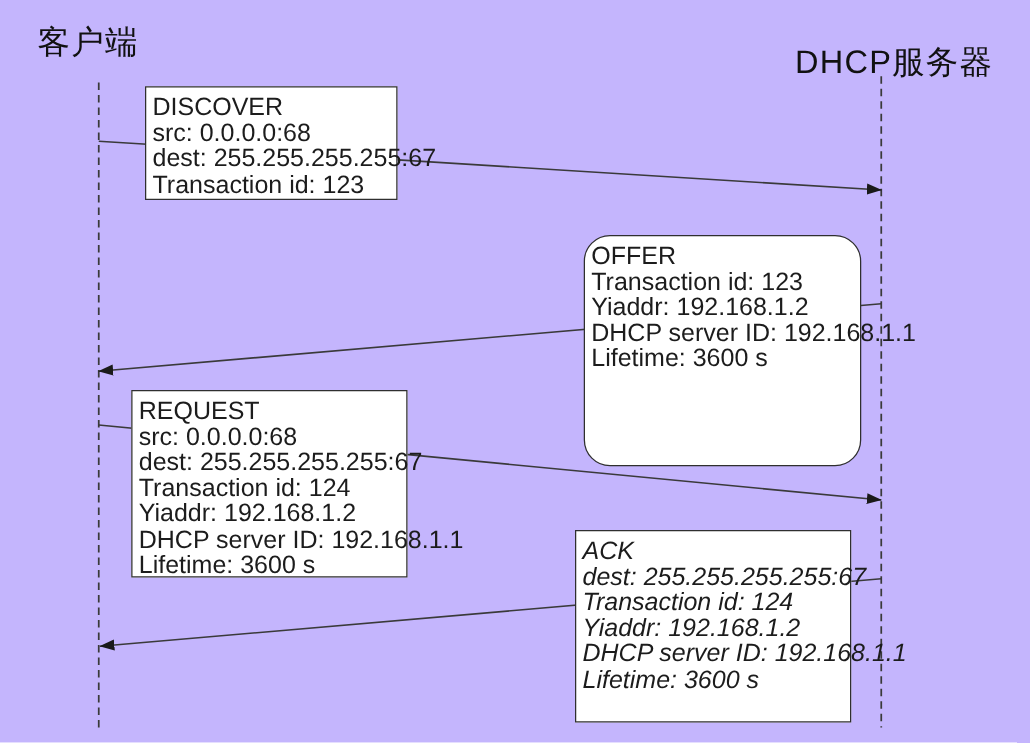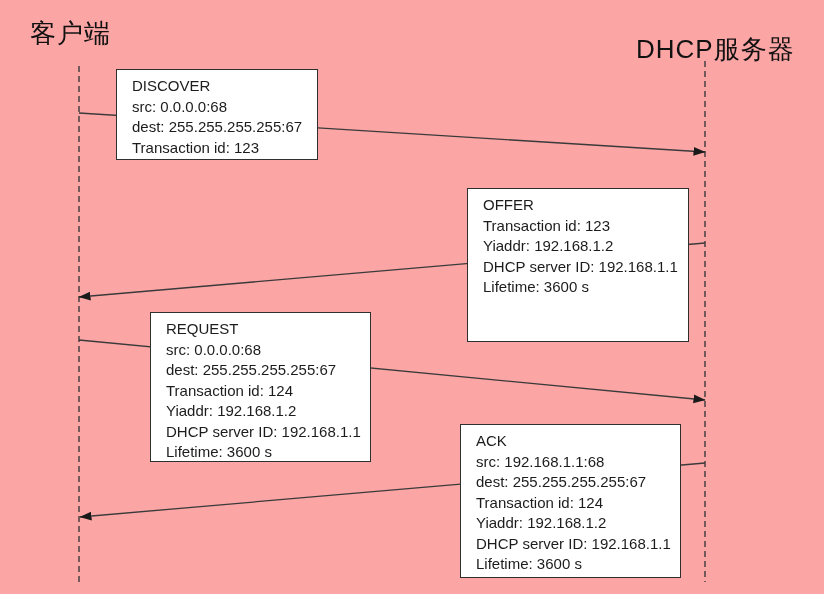--- a/index.html
+++ b/index.html
@@ -5,21 +5,21 @@
   html, body {
     margin: 0;
     padding: 0;
     background: #ffffff;
     font-family: "Liberation Sans", "DejaVu Sans", sans-serif;
   }
   .canvas {
     position: relative;
     width: 824px;
     height: 594px;
-    background: #fca5a5;
+    background: #c4b5fd;
     overflow: hidden;
   }
   .diagram-svg {
     position: absolute;
     left: 0;
     top: 0;
     width: 824px;
     height: 594px;
     z-index: 1;
   }
@@ -32,31 +32,31 @@
     white-space: nowrap;
     z-index: 3;
   }
   .actor-label.client { left: 30px; }
   .actor-label.server { left: 636px; margin-top: 16px; }
   .msg-box {
     position: absolute;
     box-sizing: border-box;
     background: #ffffff;
     border: 1px solid #2f2f2f;
-    padding: 6px 15px;
-    font-size: 15px;
+    padding: 6px 5px;
+    font-size: 20px;
     line-height: 20.5px;
     color: #1c1c1c;
     white-space: nowrap;
     z-index: 2;
   }
   .msg-box.discover { left: 116px; top: 69px;  width: 202px; height: 91px;  }
-  .msg-box.offer    { left: 467px; top: 188px; width: 222px; height: 154px; }
-  .msg-box.request  { left: 105px; top: 312px; width: 221px; height: 150px; margin-left: 45px; }
-  .msg-box.ack      { left: 460px; top: 424px; width: 221px; height: 154px; }
+  .msg-box.offer    { left: 467px; top: 188px; width: 222px; height: 185px; border-radius: 21px; }
+  .msg-box.request  { left: 105px; top: 312px; width: 221px; height: 150px; }
+  .msg-box.ack      { left: 460px; top: 424px; width: 221px; height: 154px; font-style: italic; }
   .msg-title, .msg-line { display: block; }
 </style>
 </head>
 <body>
 
 <div class="canvas">
 
   <svg class="diagram-svg" viewBox="0 0 824 594" xmlns="http://www.w3.org/2000/svg">
     <defs>
       <marker id="arrowhead" markerWidth="13" markerHeight="10" refX="11.5" refY="5" orient="auto" markerUnits="userSpaceOnUse">
@@ -96,21 +96,20 @@
     <span class="msg-line">src: 0.0.0.0:68</span>
     <span class="msg-line">dest: 255.255.255.255:67</span>
     <span class="msg-line">Transaction id: 124</span>
     <span class="msg-line">Yiaddr: 192.168.1.2</span>
     <span class="msg-line">DHCP server ID: 192.168.1.1</span>
     <span class="msg-line">Lifetime: 3600 s</span>
   </div>
 
   <div class="msg-box ack">
     <span class="msg-title">ACK</span>
-    <span class="msg-line">src: 192.168.1.1:68</span>
     <span class="msg-line">dest: 255.255.255.255:67</span>
     <span class="msg-line">Transaction id: 124</span>
     <span class="msg-line">Yiaddr: 192.168.1.2</span>
     <span class="msg-line">DHCP server ID: 192.168.1.1</span>
     <span class="msg-line">Lifetime: 3600 s</span>
   </div>
 
 </div>
 
 </body></html>

